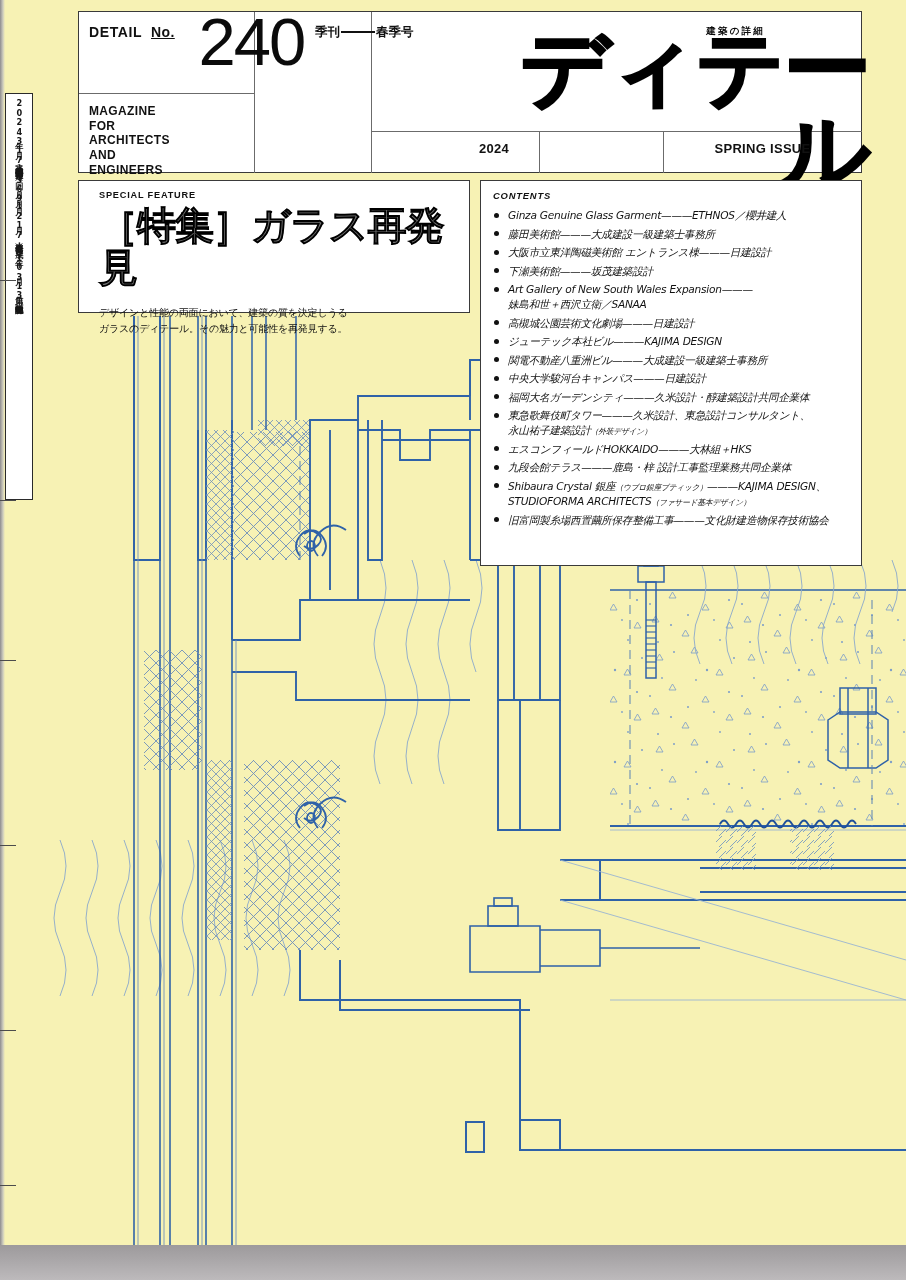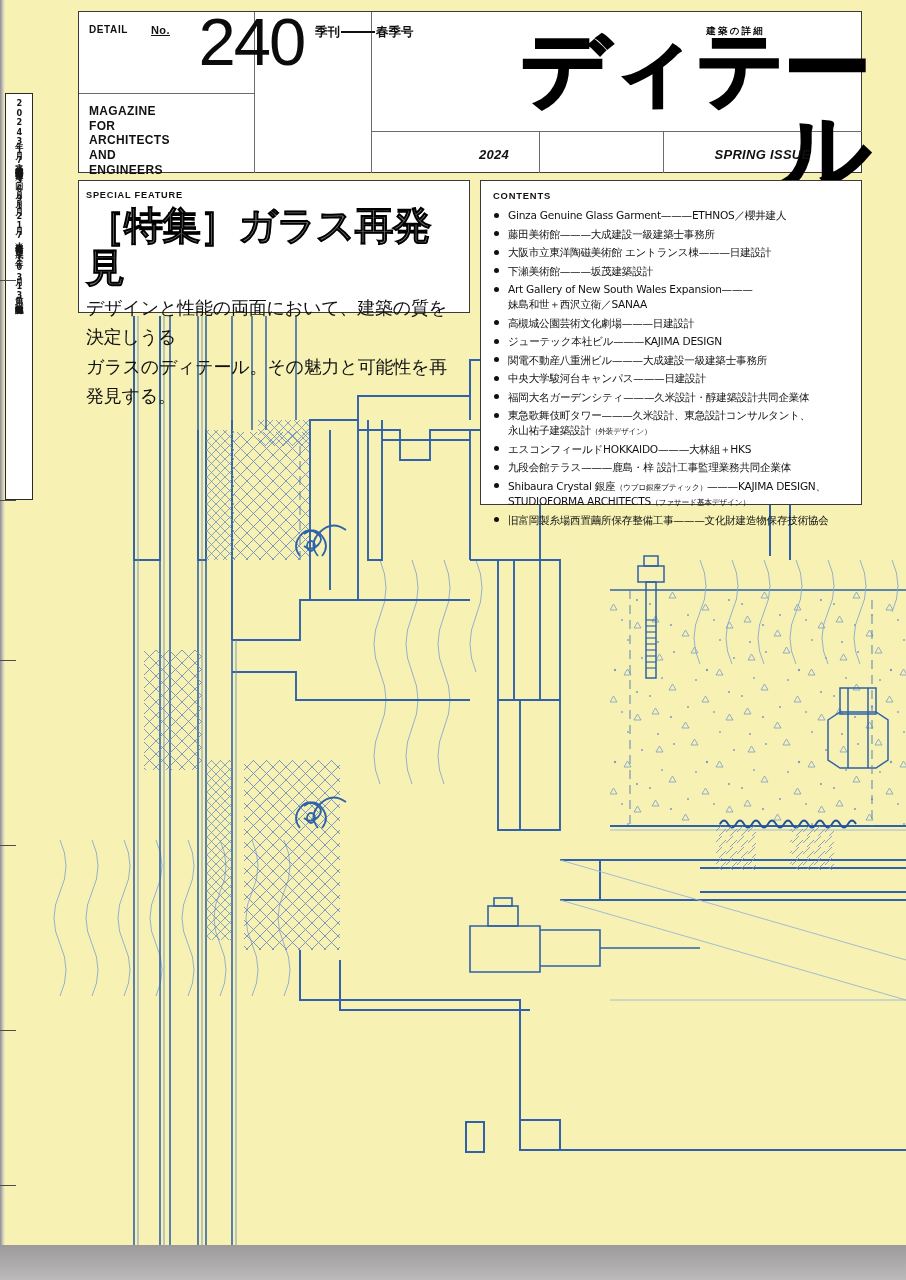--- a/index.html
+++ b/index.html
@@ -45,25 +45,25 @@
   
   .header{
     position:absolute;left:78px;top:11px;width:784px;height:162px;
     background:#ffffff;border:1px solid #3a3a3a;box-sizing:border-box;
   }
   .vline{position:absolute;width:1px;background:#6b6b6b;}
   .hline{position:absolute;height:1px;background:#6b6b6b;}
 
   .lbl-detail{
     position:absolute;left:10px;top:12px;
-    font-size:10px;font-weight:700;letter-spacing:0.6px;color:#111;
+    font-size:14px;font-weight:700;letter-spacing:0.6px;color:#111;
   }
   .lbl-no{
     position:absolute;left:72px;top:12px;
-    font-size:11px;font-weight:700;letter-spacing:0.4px;color:#111;text-decoration:underline;
+    font-size:14px;font-weight:700;letter-spacing:0.4px;color:#111;text-decoration:underline;
   }
   .issue-num{
     position:absolute;left:110px;top:-4px;width:125px;text-align:center;
     font-size:67px;font-weight:400;letter-spacing:-2px;color:#0b0b0b;
     font-family:"Liberation Sans",sans-serif;line-height:1;
   }
   .mag-for{
     position:absolute;left:10px;top:92px;
     font-size:12px;font-weight:700;line-height:1.22;letter-spacing:0.35px;color:#111;
   }
@@ -85,52 +85,53 @@
   .logo-main{
     position:absolute;left:0;top:14px;
     font-size:86px;line-height:0.95;font-weight:900;
     letter-spacing:-2px;color:#000;
     font-family:"DejaVu Sans",sans-serif;
     transform:scaleX(1.02);transform-origin:left top;
     -webkit-text-stroke:2px #000;
   }
 
   
-  .daterow{position:absolute;left:370px;top:122px;width:412px;height:41px;font-style:italic;}
+  .daterow{position:absolute;left:370px;top:116px;width:412px;height:41px;}
   .date-cell{
     position:absolute;top:0;height:41px;
     display:flex;align-items:center;justify-content:center;
     font-size:13px;font-weight:700;letter-spacing:0.3px;color:#111;
   }
 
   
   .feature{
     position:absolute;left:78px;top:180px;width:392px;height:133px;
     background:#ffffff;border:1px solid #3a3a3a;box-sizing:border-box;
-    padding:9px 12px 0 7px;
+    padding:9px 12px 0 20px;
   }
   .feature-kicker{
     font-size:9.2px;font-weight:700;letter-spacing:0.8px;color:#111;
   }
   .feature-title{
     margin-top:5px;
     font-size:39px;font-weight:900;letter-spacing:-1px;color:#737373;
     font-family:"DejaVu Sans",sans-serif;line-height:1.08;
     -webkit-text-stroke:0.7px #000;
   }
   .feature-desc{
-    margin-top:4px;font-size:18px;line-height:1.62;color:#111;
+    margin-top:16px;font-size:10px;line-height:1.62;color:#111;
     font-family:"DejaVu Sans",sans-serif;letter-spacing:-0.2px;
   }
 
   
   .contents{
-    position:absolute;left:480px;top:180px;width:382px;height:325px;
+    position:absolute;left:480px;top:180px;width:382px;height:386px;
     background:#ffffff;border:1px solid #3a3a3a;box-sizing:border-box;
     padding:9px 10px 0 12px;
+    font-style:italic;
   }
   .contents-title{
     font-size:9.4px;font-weight:700;letter-spacing:0.8px;color:#111;
     margin-bottom:7px;
   }
   .c-item{
     position:relative;padding-left:15px;margin-bottom:3.5px;
     font-size:10.6px;line-height:1.42;color:#111;
     font-family:"DejaVu Sans",sans-serif;letter-spacing:-0.25px;
   }

